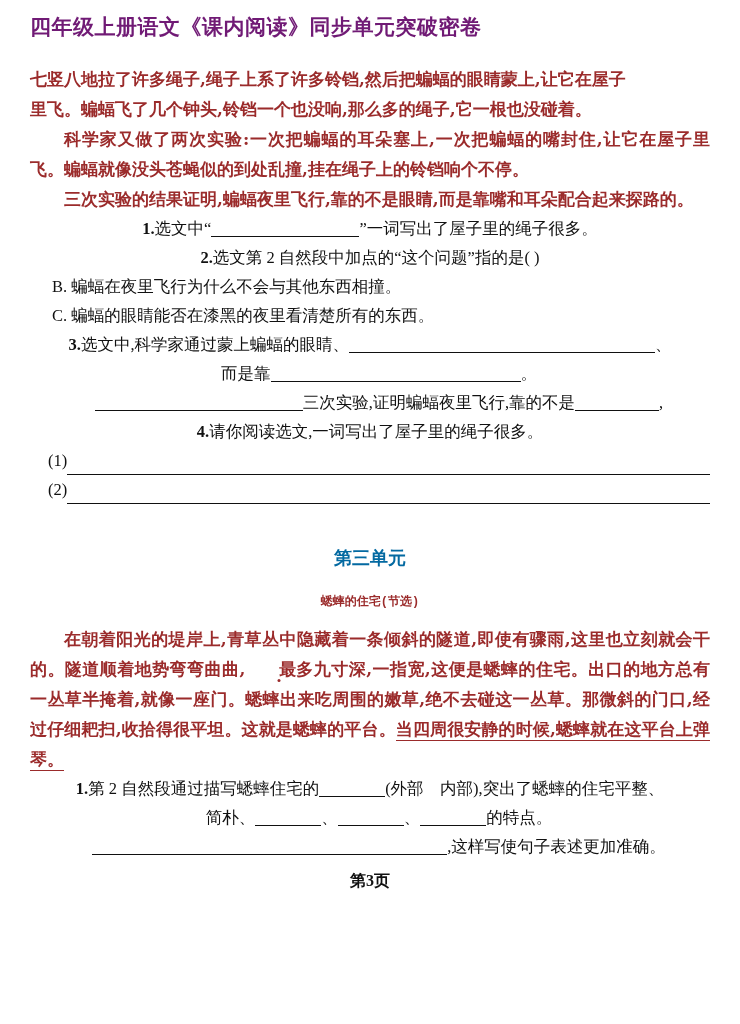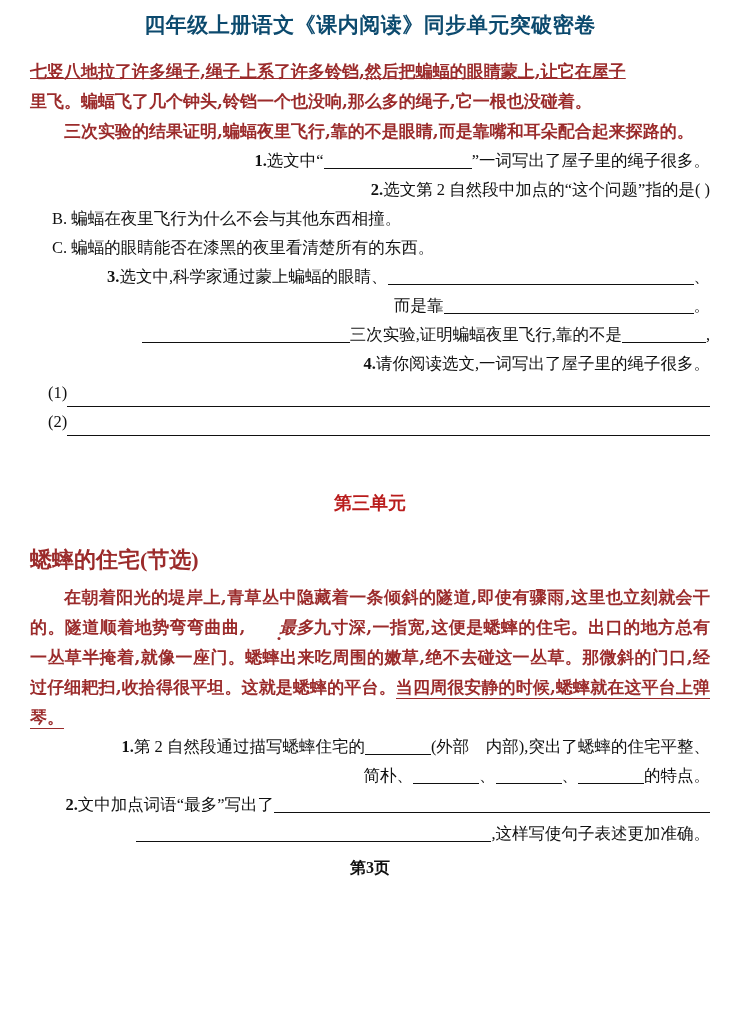--- a/index.html
+++ b/index.html
@@ -18,70 +18,68 @@
   .page {
     width: 740px;
     height: 1024px;
     position: relative;
     box-sizing: border-box;
     padding: 0 30px;
   }
 
   
   .doc-title {
-    text-align: center;
     font-size: 21px;
     font-weight: bold;
     letter-spacing: 0.5px;
-    color: #0c4a6e;
+    color: #701a75;
     margin: 12px 0 0 0;
     line-height: 30px;
-    font-family: Liberation Mono, monospace;
+    font-family: Liberation Serif, serif;
   }
 
   
   .passage {
     color: #9b2b2b;
     font-size: 17px;
     line-height: 30px;
     font-weight: bold;
     font-family: "DejaVu Serif", "Liberation Serif", serif;
     text-align: justify;
     text-justify: inter-character;
     margin: 0;
   }
-  .passage.first { margin-top: 14px; text-indent: 0; text-decoration: underline; }
+  .passage.first { margin-top: 22px; text-indent: 0; }
   .passage.ind { text-indent: 2em; }
 
   .u-line { border-bottom: 1.4px solid #9b2b2b; padding-bottom: 1px; }
 
   .emph-dot {
     position: relative;
     display: inline-block;
-    font-style: italic;
   }
   .emph-dot::after {
     content: "";
     position: absolute;
     left: 50%;
     bottom: 2px;
     transform: translateX(-50%);
     width: 3px; height: 3px;
     border-radius: 50%;
     background: #9b2b2b;
   }
 
   
   .q {
     font-size: 16.5px;
     line-height: 29px;
     color: #111111;
     font-family: "Liberation Serif", "DejaVu Serif", serif;
     margin: 0;
-    text-align: right;
+    text-align: center;
   }
   .q-num { font-weight: bold; }
   .opt {
     font-size: 16.5px;
     line-height: 29px;
     color: #111111;
     margin: 0;
     padding-left: 22px;
   }
   .sub {
@@ -101,31 +99,32 @@
     border-bottom: 1.3px solid #111111;
     vertical-align: -3px;
     height: 17px;
   }
 
   
   .unit-head {
     text-align: center;
     font-size: 18px;
     font-weight: bold;
-    color: #b91c1c;
+    color: #0369a1;
     line-height: 28px;
-    margin: 13px;
+    margin: 0;
   }
   .article-head {
-    font-size: 22px;
+    text-align: center;
+    font-size: 12px;
     font-weight: bold;
     color: #9b2b2b;
     line-height: 28px;
     margin: 0;
-    font-family: Liberation Serif, serif;
+    font-family: Liberation Mono, monospace;
   }
 
   .spacer-lg { height: 40px; }
   .spacer-md { height: 16px; }
   .spacer-sm { height: 8px; }
 
   .footer {
     text-align: center;
     font-size: 16px;
     font-weight: bold;
@@ -135,20 +134,21 @@
 </style>
 </head>
 <body>
 
 <div class="page">
 
   <div class="doc-title">四年级上册语文《课内阅读》同步单元突破密卷</div>
 
   <div class="passage first">七竖八地拉了许多绳子,绳子上系了许多铃铛,然后把蝙蝠的眼睛蒙上,让它在屋子</div>
   <div class="passage" style="text-indent:0">里飞。蝙蝠飞了几个钟头,铃铛一个也没响,那么多的绳子,它一根也没碰着。</div>
+  <div class="passage ind">科学家又做了两次实验:一次把蝙蝠的耳朵塞上,一次把蝙蝠的嘴封住,让它在屋子里飞。蝙蝠就像没头苍蝇似的到处乱撞,挂在绳子上的铃铛响个不停。</div>
   <div class="passage ind">三次实验的结果证明,蝙蝠夜里飞行,靠的不是眼睛,而是靠嘴和耳朵配合起来探路的。</div>
 
   <div class="q">
     <span class="q-num">1.</span><span>选文中“</span><span class="blank" style="width:148px"></span><span>”一词写出了屋子里的绳子很多。</span>
   </div>
 
   <div class="q">
     <span class="q-num">2.</span><span>选文第 2 自然段中加点的“这个问题”指的是(      )</span>
   </div>
   <div class="opt">B. 蝙蝠在夜里飞行为什么不会与其他东西相撞。</div>
@@ -188,23 +188,20 @@
   </div>
 
 
   <div class="q">
     <span class="q-num">1.</span><span>第 2 自然段通过描写蟋蟀住宅的</span><span class="blank" style="width:66px"></span><span>(外部　内部),突出了蟋蟀的住宅平整、</span>
   </div>
   <div class="q" style="padding-left:18px">
     <span>简朴、</span><span class="blank" style="width:66px"></span><span>、</span><span class="blank" style="width:66px"></span><span>、</span><span class="blank" style="width:66px"></span><span>的特点。</span>
   </div>
 
-  <div class="q">
-    <span class="q-num">2.</span><span>文中加点词语“最多”写出了</span><span class="blank" style="width:436px"></span>
-  </div>
   <div class="q" style="padding-left:18px">
     <span class="blank" style="width:355px"></span><span>,这样写使句子表述更加准确。</span>
   </div>
 
   <div class="spacer-sm"></div>
   <div class="footer">第3页</div>
 
 </div>
 
 </body></html>

